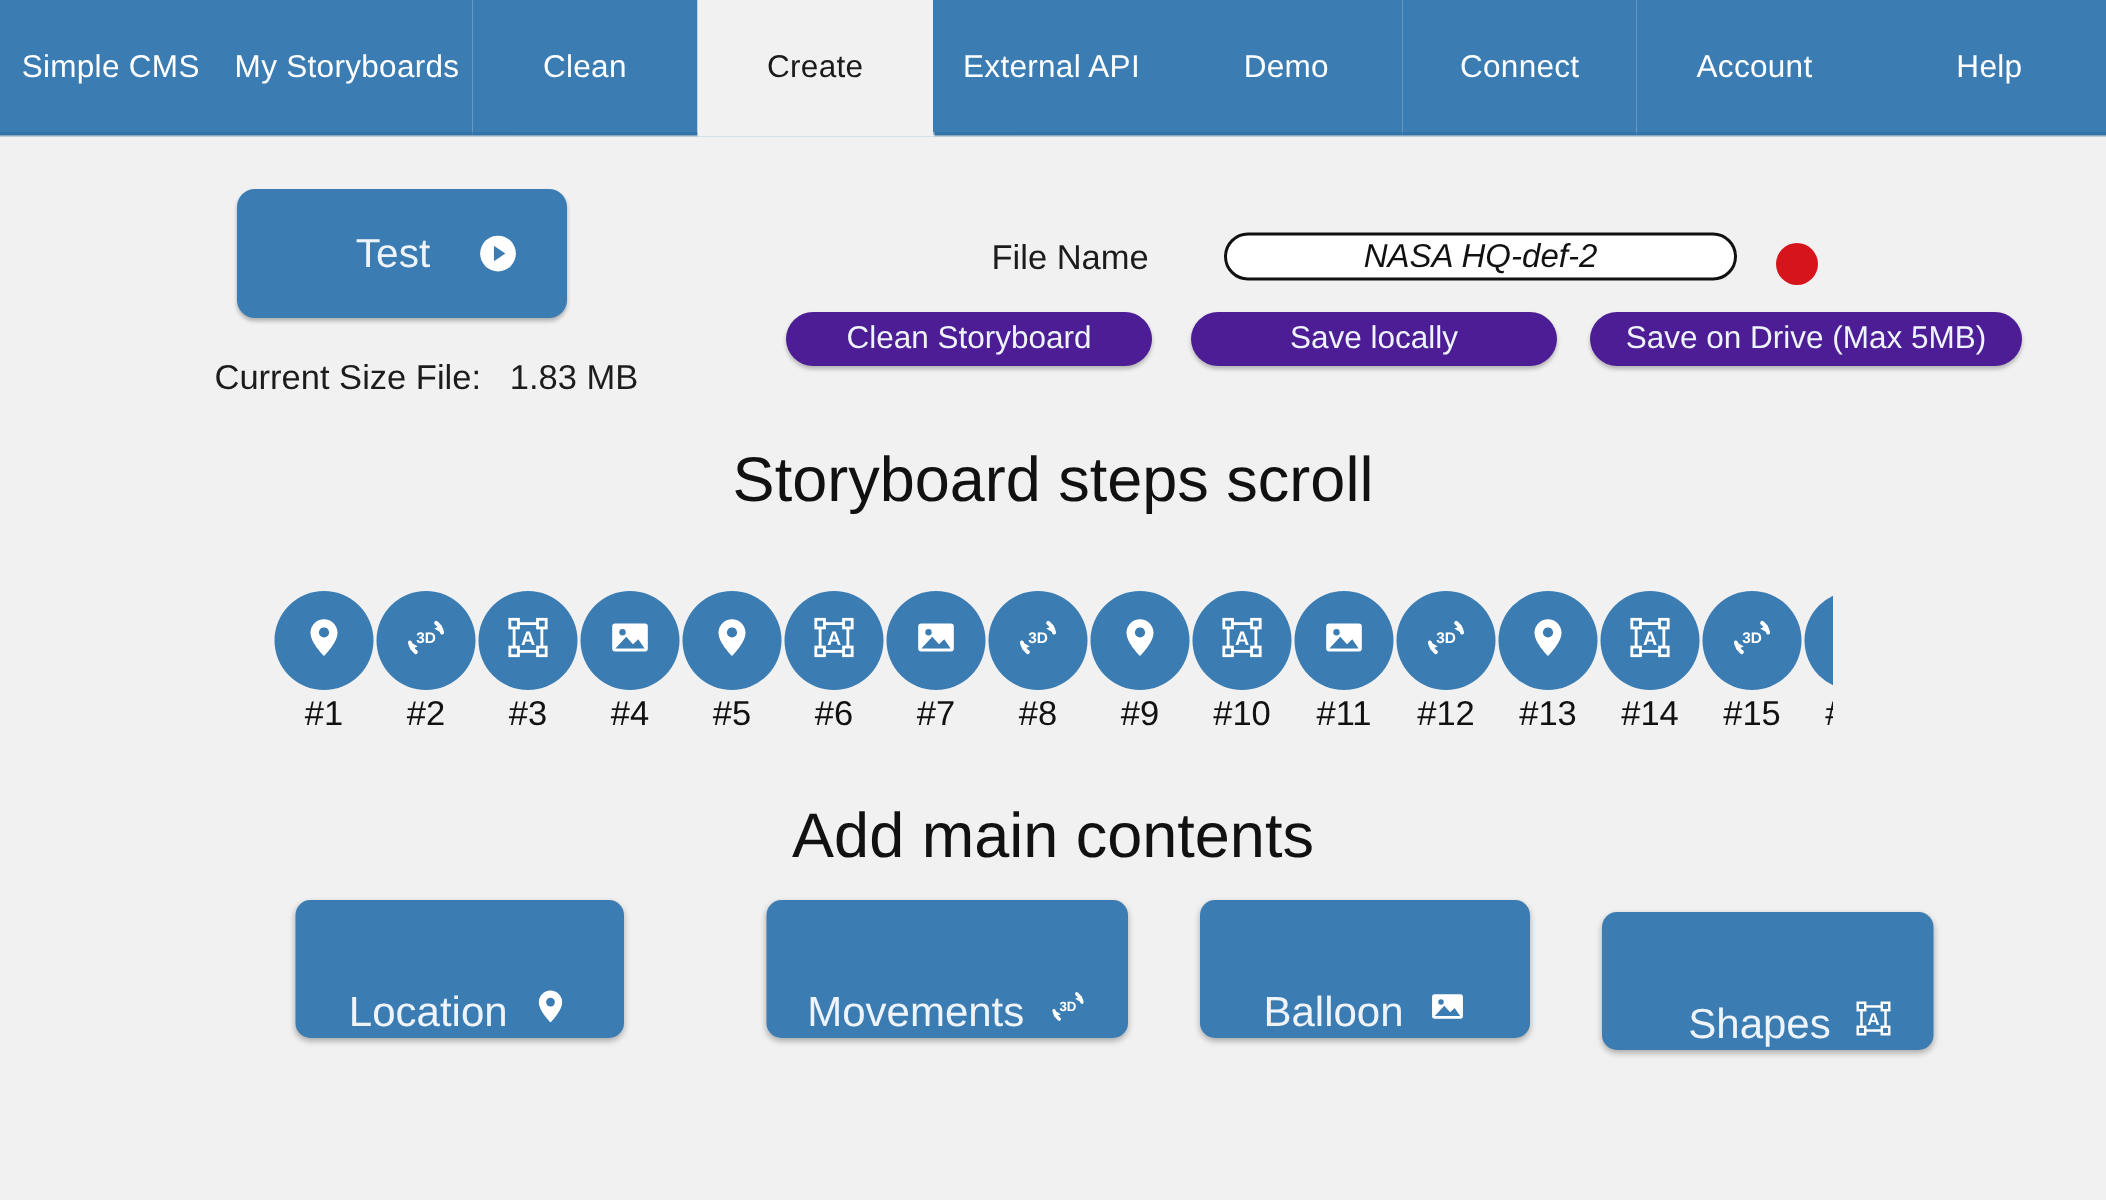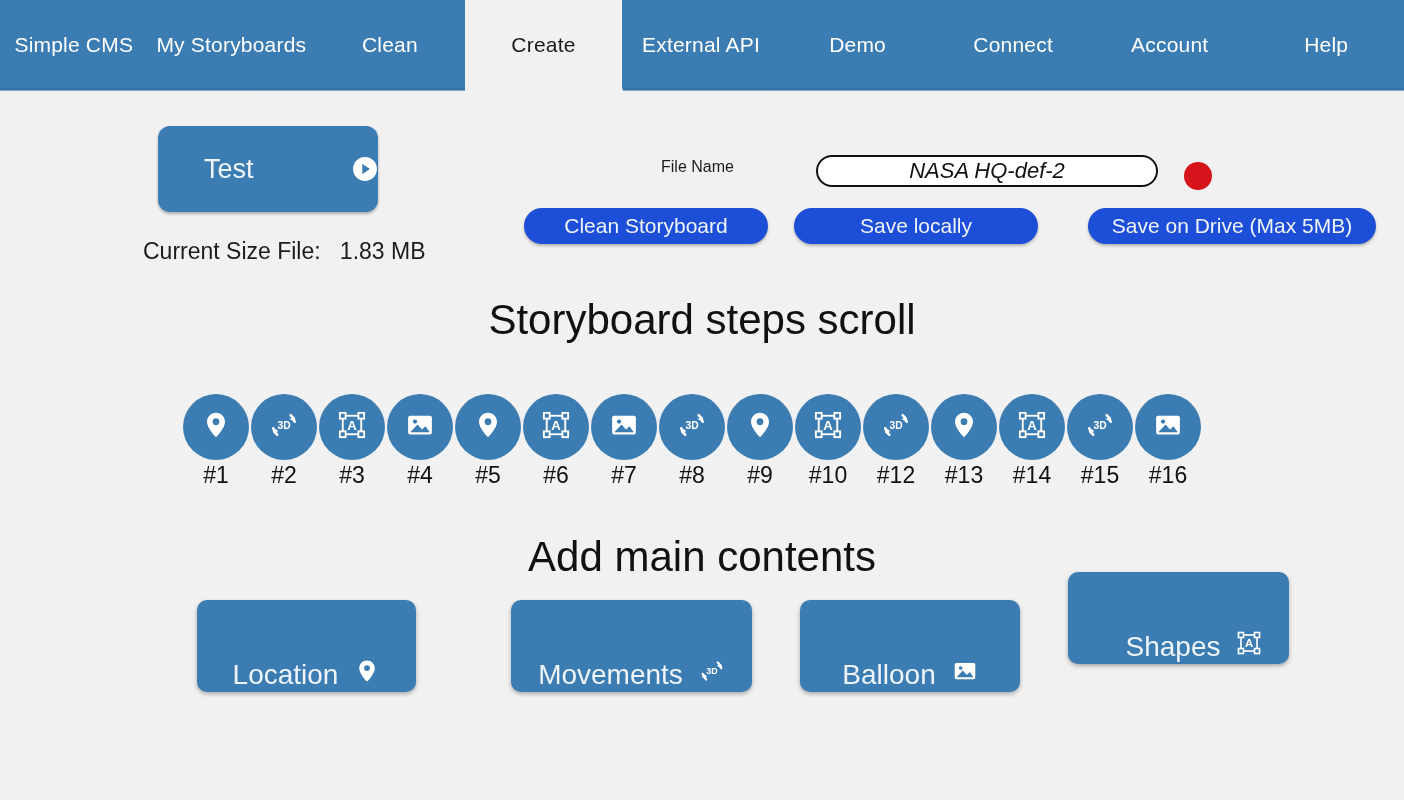--- a/index.html
+++ b/index.html
@@ -35,58 +35,58 @@
   }
   .nav-underline .hole{
     position:absolute;top:0;height:3px;background:#f1f1f1;
   }
 
   
   .test-btn{
     position:absolute;left:158px;top:126px;width:220px;height:86px;
     background:#3b7cb2;border-radius:12px;border:none;
     box-shadow:0 2px 3px rgba(0,0,0,.28);
-    display:flex;align-items:center;justify-content:space-between;gap:32px;
+    display:flex;align-items:center;justify-content:center;gap:32px;
     cursor:pointer;padding:0 0 0 46px;box-sizing:border-box;
   }
   .test-btn .lbl{color:#eef4f9;font-size:27px;}
   .play-ic{width:26px;height:26px;flex:0 0 auto;}
 
   .size-file{
     position:absolute;left:143px;top:238px;
     font-size:23px;color:#1c1c1c;white-space:nowrap;
   }
 
   .filename-label{
     position:absolute;left:661px;top:158px;
-    font-size:16px;color:#1c1c1c;
+    font-size:23px;color:#1c1c1c;
   }
   .filename-input{
     position:absolute;left:816px;top:155px;width:342px;height:32px;
     border:2px solid #111;border-radius:18px;background:#ffffff;
     text-align:center;font-family:"Liberation Sans",sans-serif;
     font-size:22px;color:#111;box-sizing:border-box;
     padding:0 10px;outline:none;font-style:italic;
   }
   .rec-dot{
     position:absolute;left:1184px;top:162px;width:28px;height:28px;
     border-radius:50%;background:#d5141b;
   }
 
   .pill{
     position:absolute;height:36px;border:none;border-radius:18px;
-    background:#1d4ed8;color:#eef4f9;font-size:21px;
+    background:#4c1d95;color:#eef4f9;font-size:21px;
     font-family:"Liberation Sans",sans-serif;
     box-shadow:0 2px 3px rgba(0,0,0,.26);
     cursor:pointer;white-space:nowrap;
     display:flex;align-items:center;justify-content:center;
   }
   #btn-clean{left:524px;top:208px;width:244px;}
   #btn-save-local{left:794px;top:208px;width:244px;}
-  #btn-save-drive{left:1060px;top:208px;width:288px;margin-left:28px;}
+  #btn-save-drive{left:1060px;top:208px;width:288px;}
 
   
   .heading{
     position:absolute;width:1404px;text-align:center;
     font-size:42px;color:#111;font-weight:400;
   }
   #head-steps{top:296px;}
   #head-add{top:533px;}
 
   
@@ -117,21 +117,21 @@
     box-shadow:0 2px 4px rgba(0,0,0,.3);
     color:#eef4f9;font-size:28px;
     font-family:"Liberation Sans",sans-serif;
     display:flex;align-items:flex-end;justify-content:center;gap:16px;
     cursor:pointer;white-space:nowrap;
   }
   .big-btn svg{width:26px;height:26px;flex:0 0 auto;}
   #btn-location{left:197px;top:600px;width:219px;}
   #btn-movements{left:511px;top:600px;width:241px;}
   #btn-balloon{left:800px;top:600px;width:220px;}
-  #btn-shapes{left:1068px;top:572px;width:221px;padding-left:37px;}
+  #btn-shapes{left:1068px;top:608px;width:221px;padding-left:37px;}
 </style>
 </head>
 <body>
 
 <div class="page">
 
   <div class="navbar" id="navbar">
       <div class="nav-tab" style="width:148px">
         <span>Simple CMS</span>
       </div>
@@ -302,20 +302,30 @@
             <span><svg viewBox="0 0 24 24">
                 <rect x="4.6" y="4.6" width="14.8" height="14.8" fill="none" stroke="#ffffff" stroke-width="1.5"></rect>
                 <text x="12" y="15.8" font-family="Liberation Sans, sans-serif" font-size="10.5" font-weight="bold" fill="#ffffff" text-anchor="middle">A</text>
                 <rect x="2.3" y="2.3" width="4.6" height="4.6" fill="#3b7cb2" stroke="#ffffff" stroke-width="1.5"></rect>
                 <rect x="17.1" y="2.3" width="4.6" height="4.6" fill="#3b7cb2" stroke="#ffffff" stroke-width="1.5"></rect>
                 <rect x="2.3" y="17.1" width="4.6" height="4.6" fill="#3b7cb2" stroke="#ffffff" stroke-width="1.5"></rect>
                 <rect x="17.1" y="17.1" width="4.6" height="4.6" fill="#3b7cb2" stroke="#ffffff" stroke-width="1.5"></rect>
               </svg></span>
           </div>
           <div class="step-label">#10</div>
+        </div>
+        <div class="step">
+          <div class="step-circle">
+            <span><svg viewBox="0 0 24 24">
+                <rect x="2.5" y="4.5" width="19" height="15" rx="1.6" fill="#ffffff"></rect>
+                <circle cx="8" cy="9.2" r="1.7" fill="#3b7cb2"></circle>
+                <path d="M4.2 17.8 L10 11.6 L13.6 15.6 L16.4 12.9 L19.8 17.8 Z" fill="#3b7cb2"></path>
+              </svg></span>
+          </div>
+          <div class="step-label">#11</div>
         </div>
         <div class="step">
           <div class="step-circle">
             <span><svg viewBox="0 0 24 24">
                 <path d="M17.4 4.2 A9 9 0 0 1 20.6 9.4" stroke="#ffffff" stroke-width="2.1" fill="none" stroke-linecap="round"></path>
                 <path d="M20.9 9.9 L20.4 5.6 L16.4 7.2 Z" fill="#ffffff"></path>
                 <path d="M6.6 19.8 A9 9 0 0 1 3.4 14.6" stroke="#ffffff" stroke-width="2.1" fill="none" stroke-linecap="round"></path>
                 <path d="M3.1 14.1 L3.6 18.4 L7.6 16.8 Z" fill="#ffffff"></path>
                 <text x="12" y="15" font-family="Liberation Sans, sans-serif" font-size="8.2" font-weight="bold" fill="#ffffff" text-anchor="middle">3D</text>
               </svg></span>

